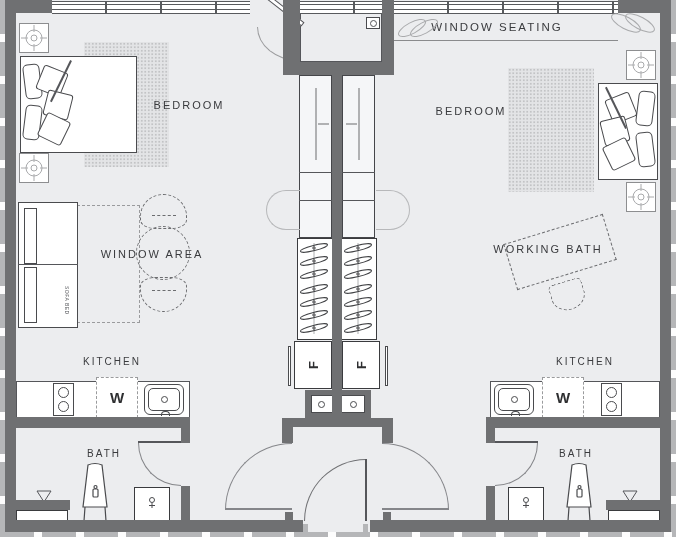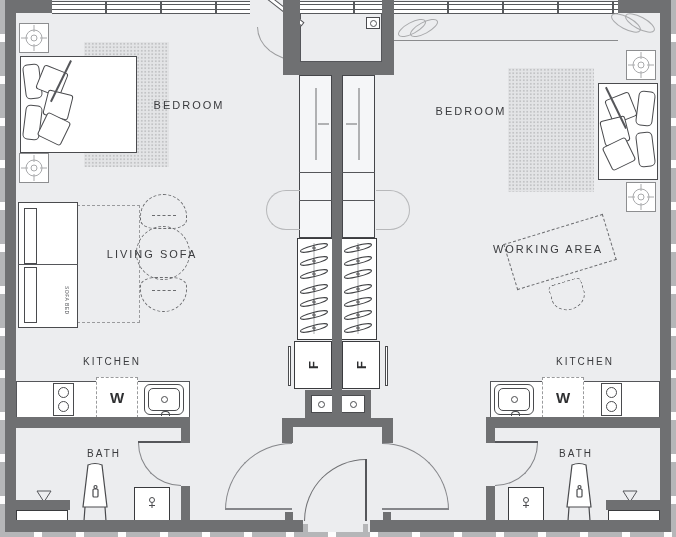--- a/index.html
+++ b/index.html
@@ -96,20 +96,21 @@
         <g fill="none" stroke="#a9aaac">
           <circle cx="14" cy="14" r="8"></circle>
           <circle cx="14" cy="14" r="3"></circle>
           <path d="M14 1v7M14 20v7M1 14h7M20 14h7"></path>
         </g>
       </svg>
   </div>
   <div class="lbl" style="left:471px;top:105px;">BEDROOM</div>
 
   <div class="thin" style="left:394px;top:40px;width:224px;height:1px;background:#8a8b8d;"></div>
+  <div class="lbl" style="left:497px;top:21px;font-size:11.5px;">WINDOW SEATING</div>
   <div class="abs" style="left:396px;top:14px;">
     <svg width="46" height="28">
         <g fill="none" stroke="#a9aaac">
           <ellipse cx="16" cy="14" rx="15" ry="5.5" transform="rotate(-28 16 14)"></ellipse>
           <ellipse cx="28" cy="14" rx="15" ry="5.5" transform="rotate(-28 28 14)"></ellipse>
         </g>
       </svg>
   </div>
   <div class="abs" style="left:608px;top:8px;z-index:5;">
     <svg width="52" height="30">
@@ -124,25 +125,25 @@
   <div class="box" style="left:18px;top:202px;width:60px;height:126px;border-width:1.3px;"></div>
   <div class="box" style="left:24px;top:208px;width:13px;height:56px;"></div>
   <div class="box" style="left:24px;top:267px;width:13px;height:56px;"></div>
   <div class="thin" style="left:18px;top:264px;width:60px;height:1px;"></div>
   <div class="sofatext" style="left:64px;top:286px;">SOFA BED</div>
   <div class="dashbox" style="left:136px;top:226px;width:54px;height:54px;border-radius:50%;border-color:#6b6c6f;"></div>
   <div class="dashbox" style="left:140px;top:194px;width:47px;height:35px;border-radius:55% 55% 35% 35% / 70% 70% 30% 30%;border-color:#6b6c6f;"></div>
   <div class="abs" style="left:152px;top:215px;width:24px;border-top:1.2px dashed #6b6c6f;"></div>
   <div class="dashbox" style="left:140px;top:277px;width:47px;height:35px;border-radius:35% 35% 55% 55% / 30% 30% 70% 70%;border-color:#6b6c6f;"></div>
   <div class="abs" style="left:152px;top:290px;width:24px;border-top:1.2px dashed #6b6c6f;"></div>
-  <div class="lbl" style="left:152px;top:248px;">LIVING SOFA</div>
+  <div class="lbl" style="left:152px;top:248px;">WINDOW AREA</div>
 
   <div class="dashbox" style="left:508px;top:228px;width:104px;height:48px;transform:rotate(-17deg);border-color:#6b6c6f;"></div>
   <div class="dashbox" style="left:551px;top:281px;width:34px;height:29px;transform:rotate(-17deg);border-radius:15% 15% 50% 50%;border-color:#6b6c6f;"></div>
-  <div class="lbl" style="left:548px;top:243px;">WORKING AREA</div>
+  <div class="lbl" style="left:548px;top:243px;">WORKING BATH</div>
 
   <div class="abs" style="left:300px;top:13px;width:82px;height:49px;border:1px solid #55565a;box-sizing:border-box;"></div>
   <div class="box" style="left:366px;top:17px;width:14px;height:12px;">
     <div class="abs circ" style="left:3px;top:2px;width:7px;height:7px;border:1px solid #55565a;box-sizing:border-box;"></div>
   </div>
 
   <div class="arcBL" style="left:257px;top:27px;width:42px;height:34px;border-color:#9b9c9e;"></div>
   <div class="abs" style="left:255px;top:22px;width:48px;height:5px;background:#fff;border:1px solid #55565a;transform:rotate(38deg);transform-origin:100% 50%;box-sizing:border-box;"></div>
 
   <div class="abs" style="left:299px;top:75px;width:33px;height:163px;background:#f5f6f8;border:1px solid #45464a;box-sizing:border-box;"></div>

